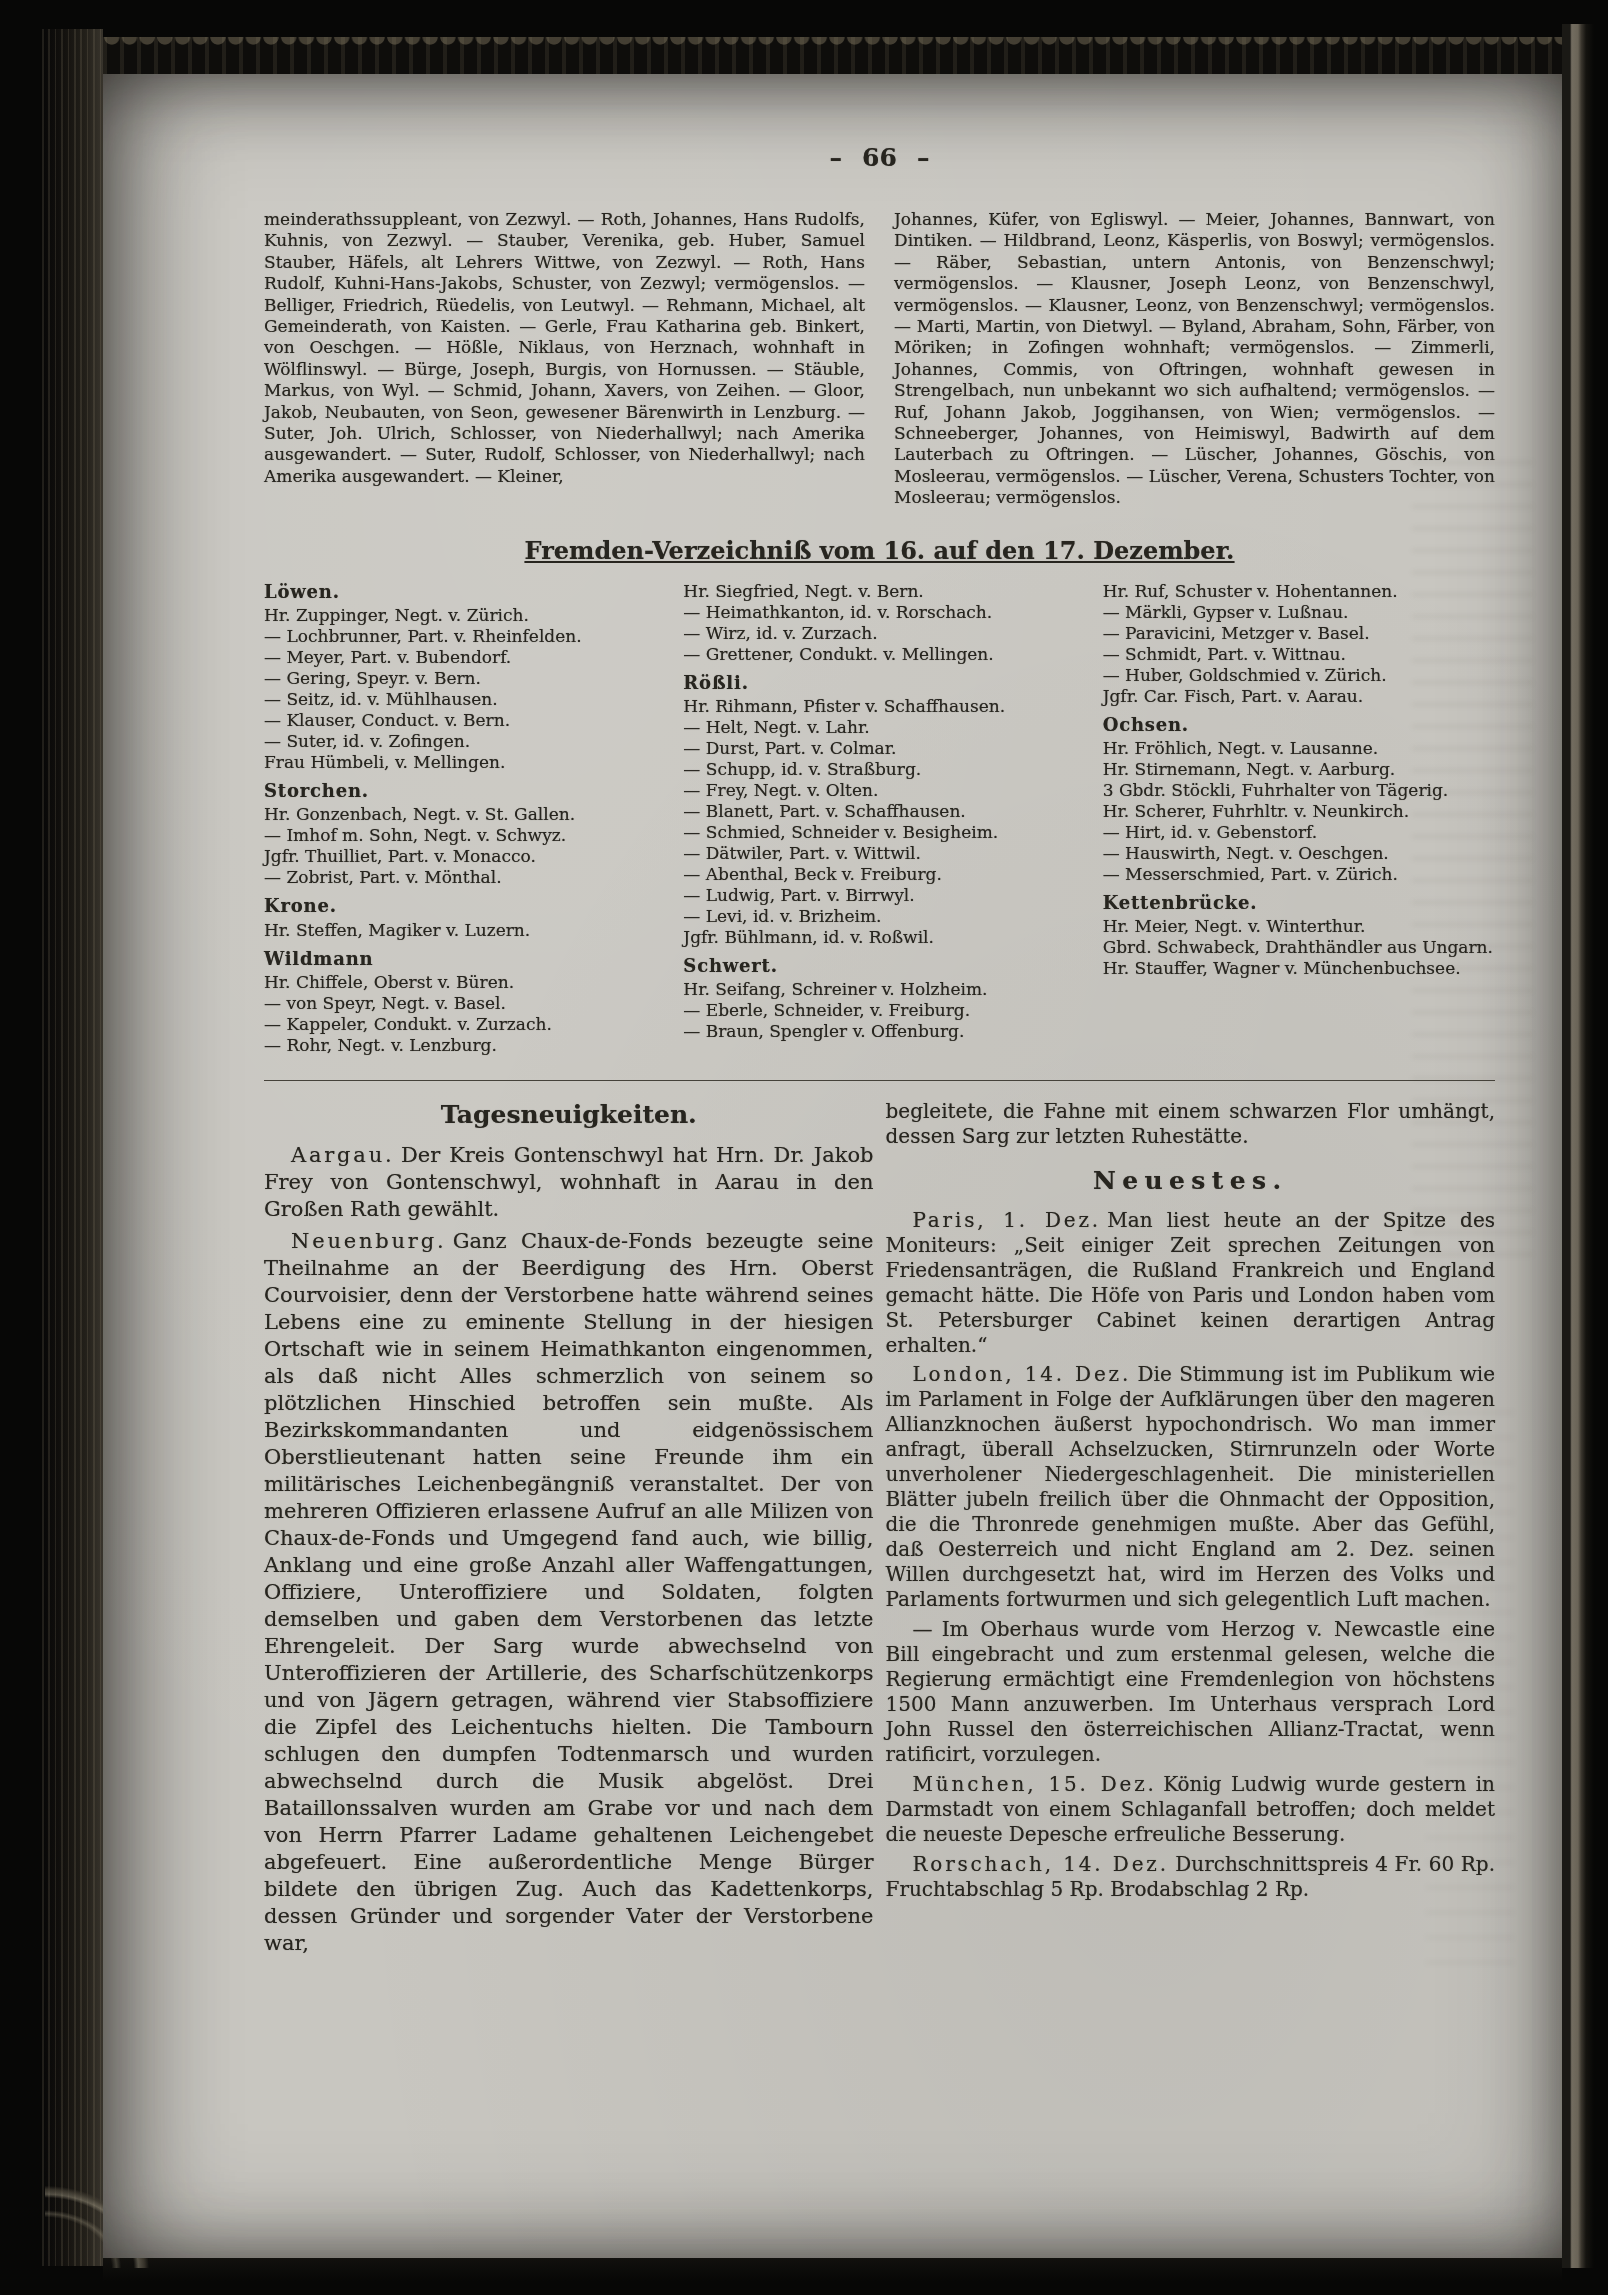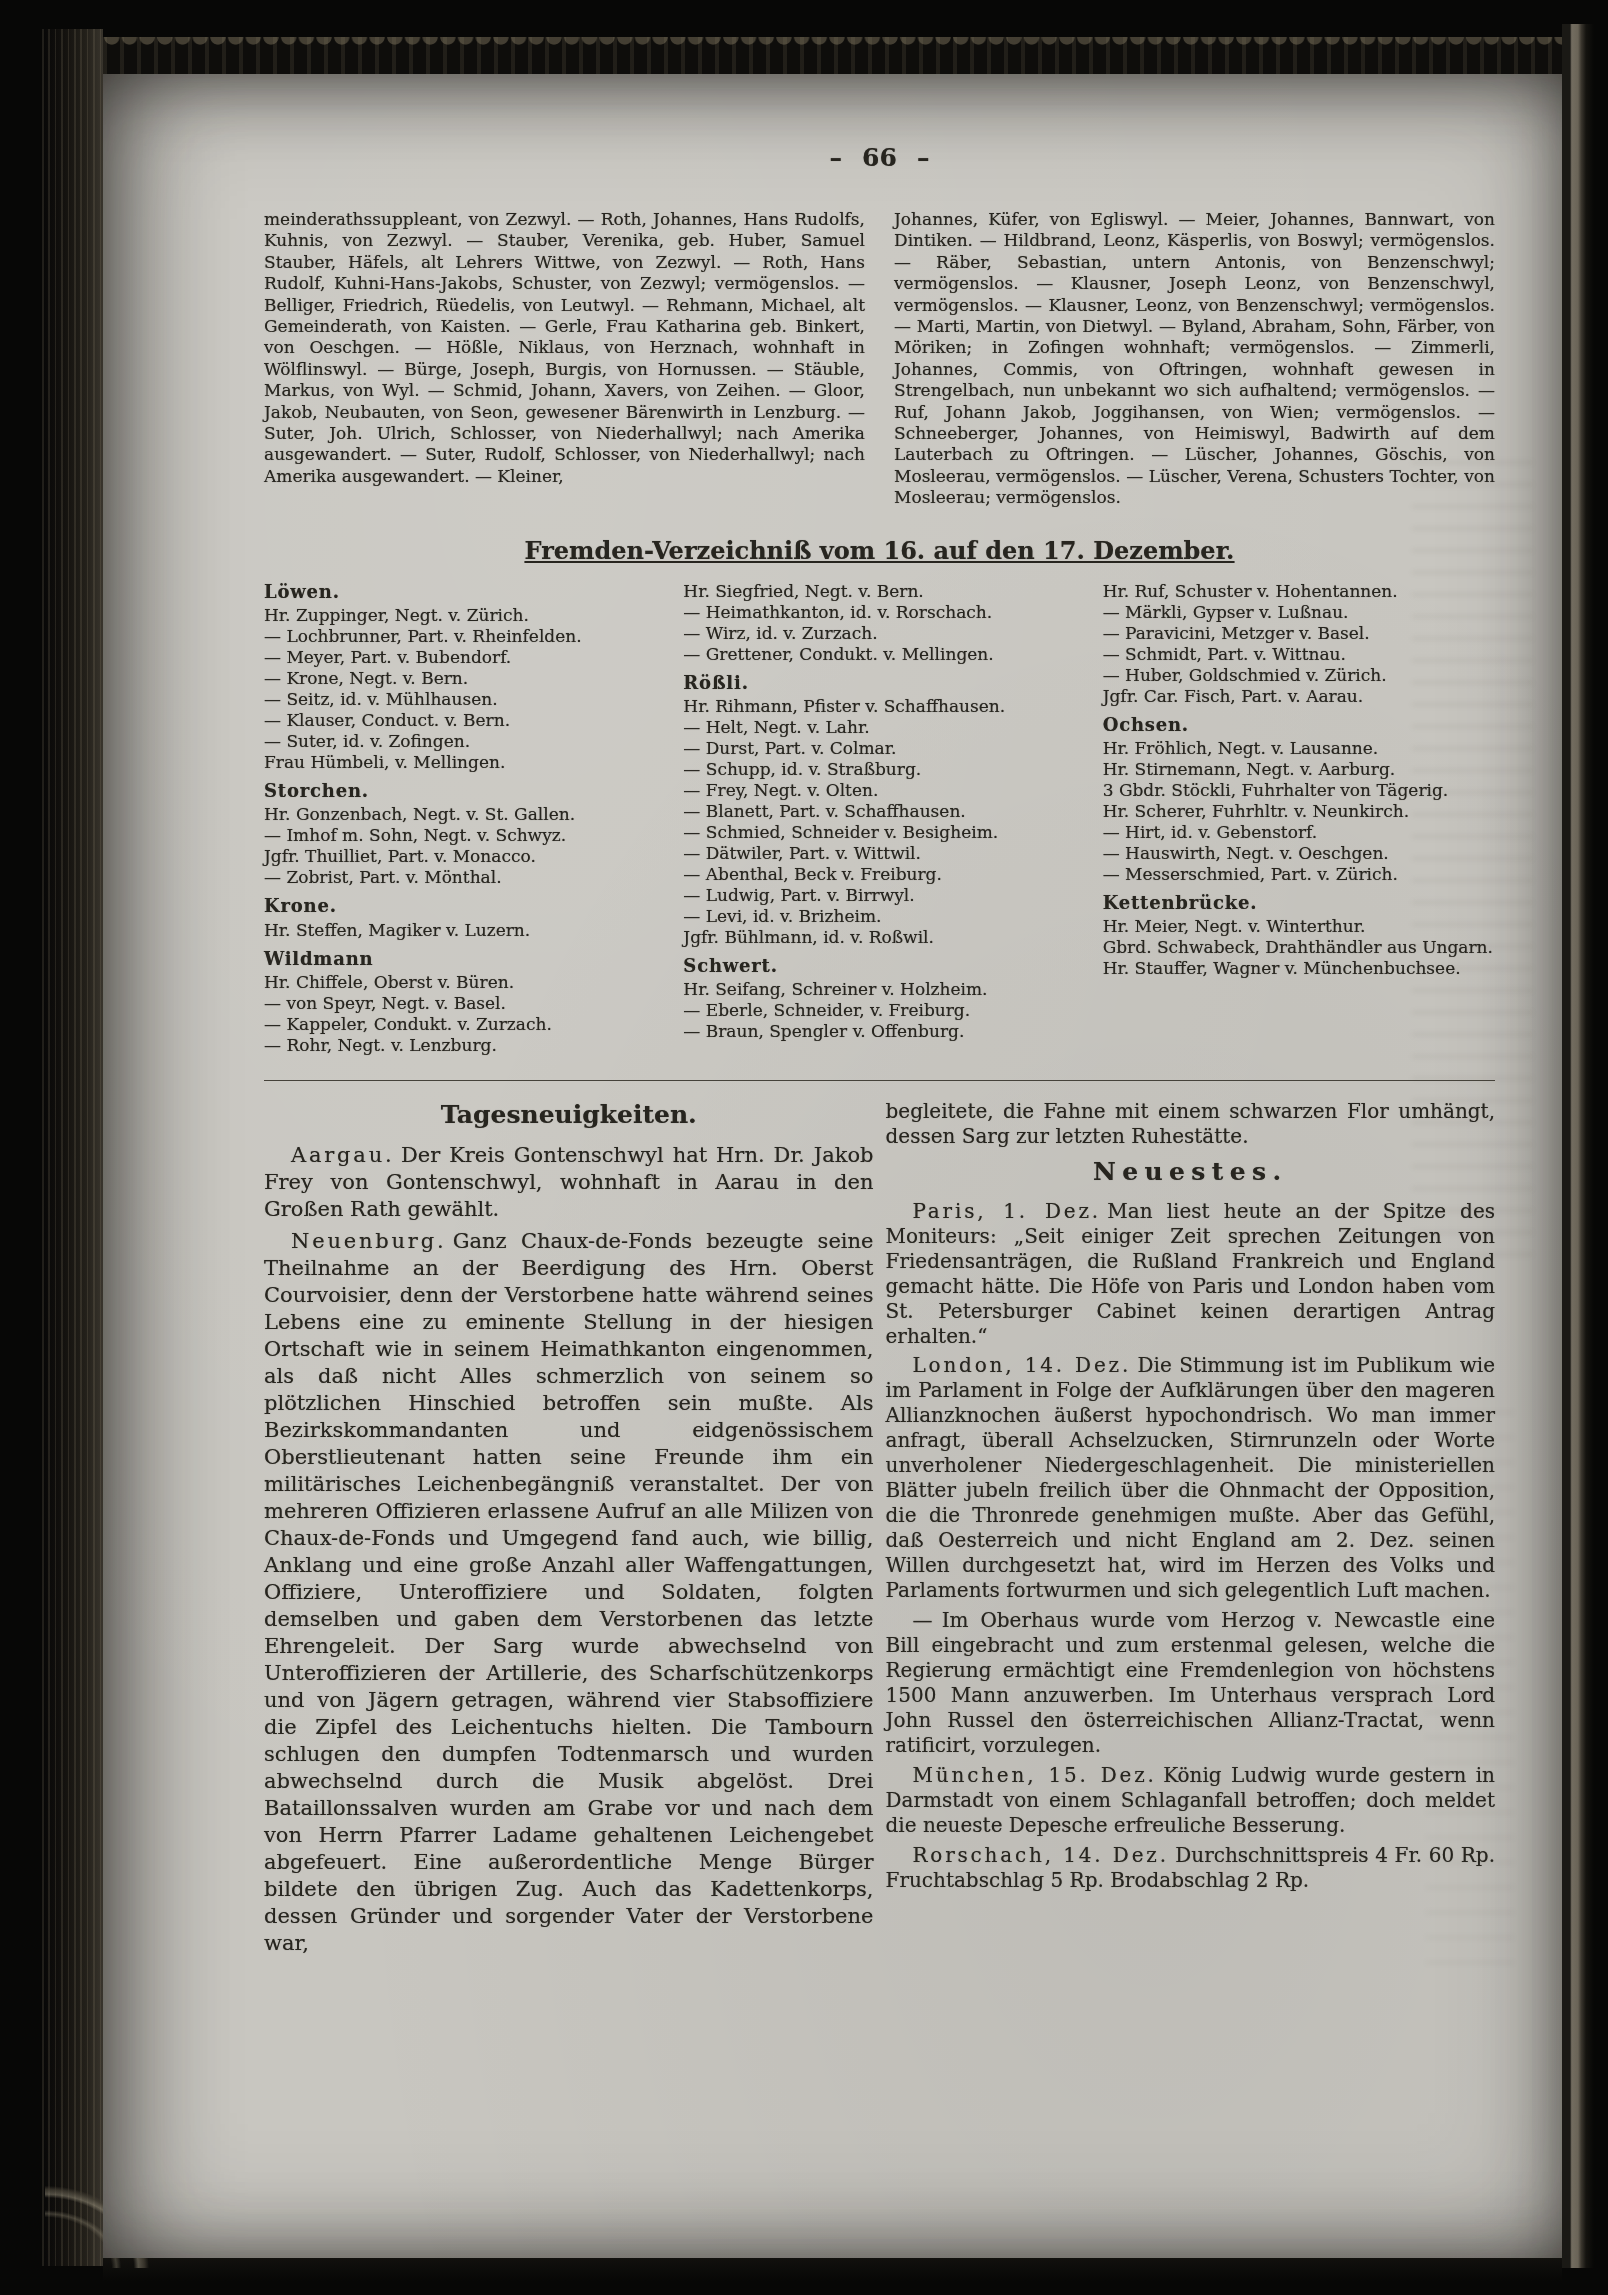--- a/index.html
+++ b/index.html
@@ -109,21 +109,21 @@
     margin: 24px 0 17.7px;
   }
 
   .bottom-cols { display: flex; gap: 12px; }
   .bcol { flex: 1; }
   .news-title {
     margin: 1.6px 0 13px;
     text-align: center;
     font-size: 25px; font-weight: bold;
   }
-  .latest-title { letter-spacing: 6.4px; margin-top: 8px; }
+  .latest-title { letter-spacing: 6.4px; margin-top: 17px; }
   .para {
     margin: 0 0 4.8px;
     font-size: 21px; line-height: 27px;
     text-align: justify;
     text-indent: 27px;
   }
   .para.no-indent { text-indent: 0; }
   .bcol-right .para { font-size: 20px; line-height: 25px; }
   .lead { letter-spacing: 2.8px; margin-right: 6.4px; }
 </style>
@@ -153,21 +153,21 @@
 
     <section class="fv-cols">
 
       <div class="fv-col">
         <div class="fv-block">
           <h4 class="hotel">Löwen.</h4>
           <div class="guests">
               <div class="guest">Hr. Zuppinger, Negt. v. Zürich.</div>
               <div class="guest">— Lochbrunner, Part. v. Rheinfelden.</div>
               <div class="guest">— Meyer, Part. v. Bubendorf.</div>
-              <div class="guest">— Krone, Negt. v. Bern.</div>
+              <div class="guest">— Gering, Speyr. v. Bern.</div>
               <div class="guest">— Seitz, id. v. Mühlhausen.</div>
               <div class="guest">— Klauser, Conduct. v. Bern.</div>
               <div class="guest">— Suter, id. v. Zofingen.</div>
               <div class="guest">Frau Hümbeli, v. Mellingen.</div>
             </div>
         </div>
         <div class="fv-block">
           <h4 class="hotel">Storchen.</h4>
           <div class="guests">
               <div class="guest">Hr. Gonzenbach, Negt. v. St. Gallen.</div>

